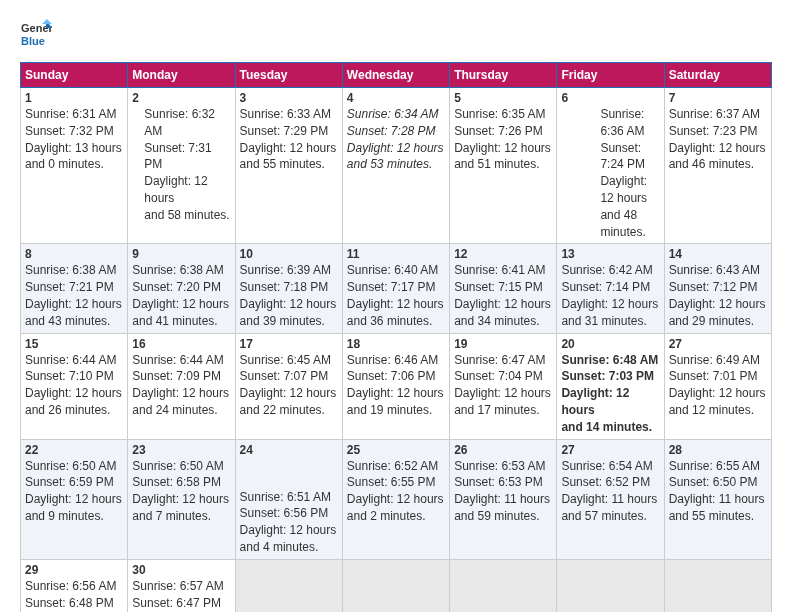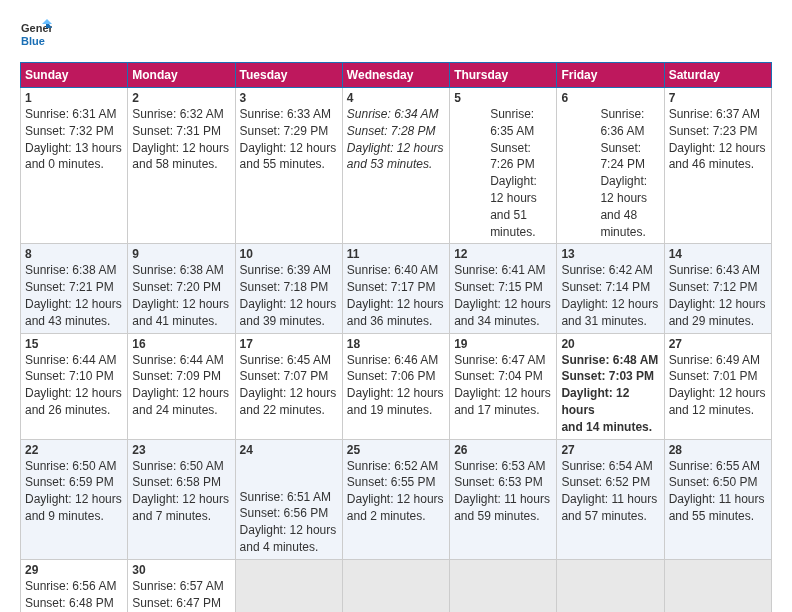--- a/index.html
+++ b/index.html
@@ -119,42 +119,42 @@
     <tr>
           <td>
             <span class="day-num">1</span>
             <div class="cell-content" style="white-space: pre-line;">Sunrise: 6:31 AM
 Sunset: 7:32 PM
 Daylight: 13 hours
 and 0 minutes.</div>
           </td>
           <td>
             <span class="day-num">2</span>
-            <div class="cell-content" style="white-space: pre-line;">Sunrise: 6:32 AM
+            <div class="cell-content" style="white-space: pre-line; margin-left: 12px;">Sunrise: 6:32 AM
 Sunset: 7:31 PM
 Daylight: 12 hours
 and 58 minutes.</div>
           </td>
           <td>
             <span class="day-num">3</span>
             <div class="cell-content" style="white-space: pre-line;">Sunrise: 6:33 AM
 Sunset: 7:29 PM
 Daylight: 12 hours
 and 55 minutes.</div>
           </td>
           <td>
             <span class="day-num">4</span>
             <div class="cell-content" style="white-space: pre-line; font-style: italic;">Sunrise: 6:34 AM
 Sunset: 7:28 PM
 Daylight: 12 hours
 and 53 minutes.</div>
           </td>
           <td>
             <span class="day-num">5</span>
-            <div class="cell-content" style="white-space: pre-line; margin-left: 36px;">Sunrise: 6:35 AM
+            <div class="cell-content" style="white-space: pre-line;">Sunrise: 6:35 AM
 Sunset: 7:26 PM
 Daylight: 12 hours
 and 51 minutes.</div>
           </td>
           <td>
             <span class="day-num">6</span>
             <div class="cell-content" style="white-space: pre-line; margin-left: 39px;">Sunrise: 6:36 AM
 Sunset: 7:24 PM
 Daylight: 12 hours
 and 48 minutes.</div>

